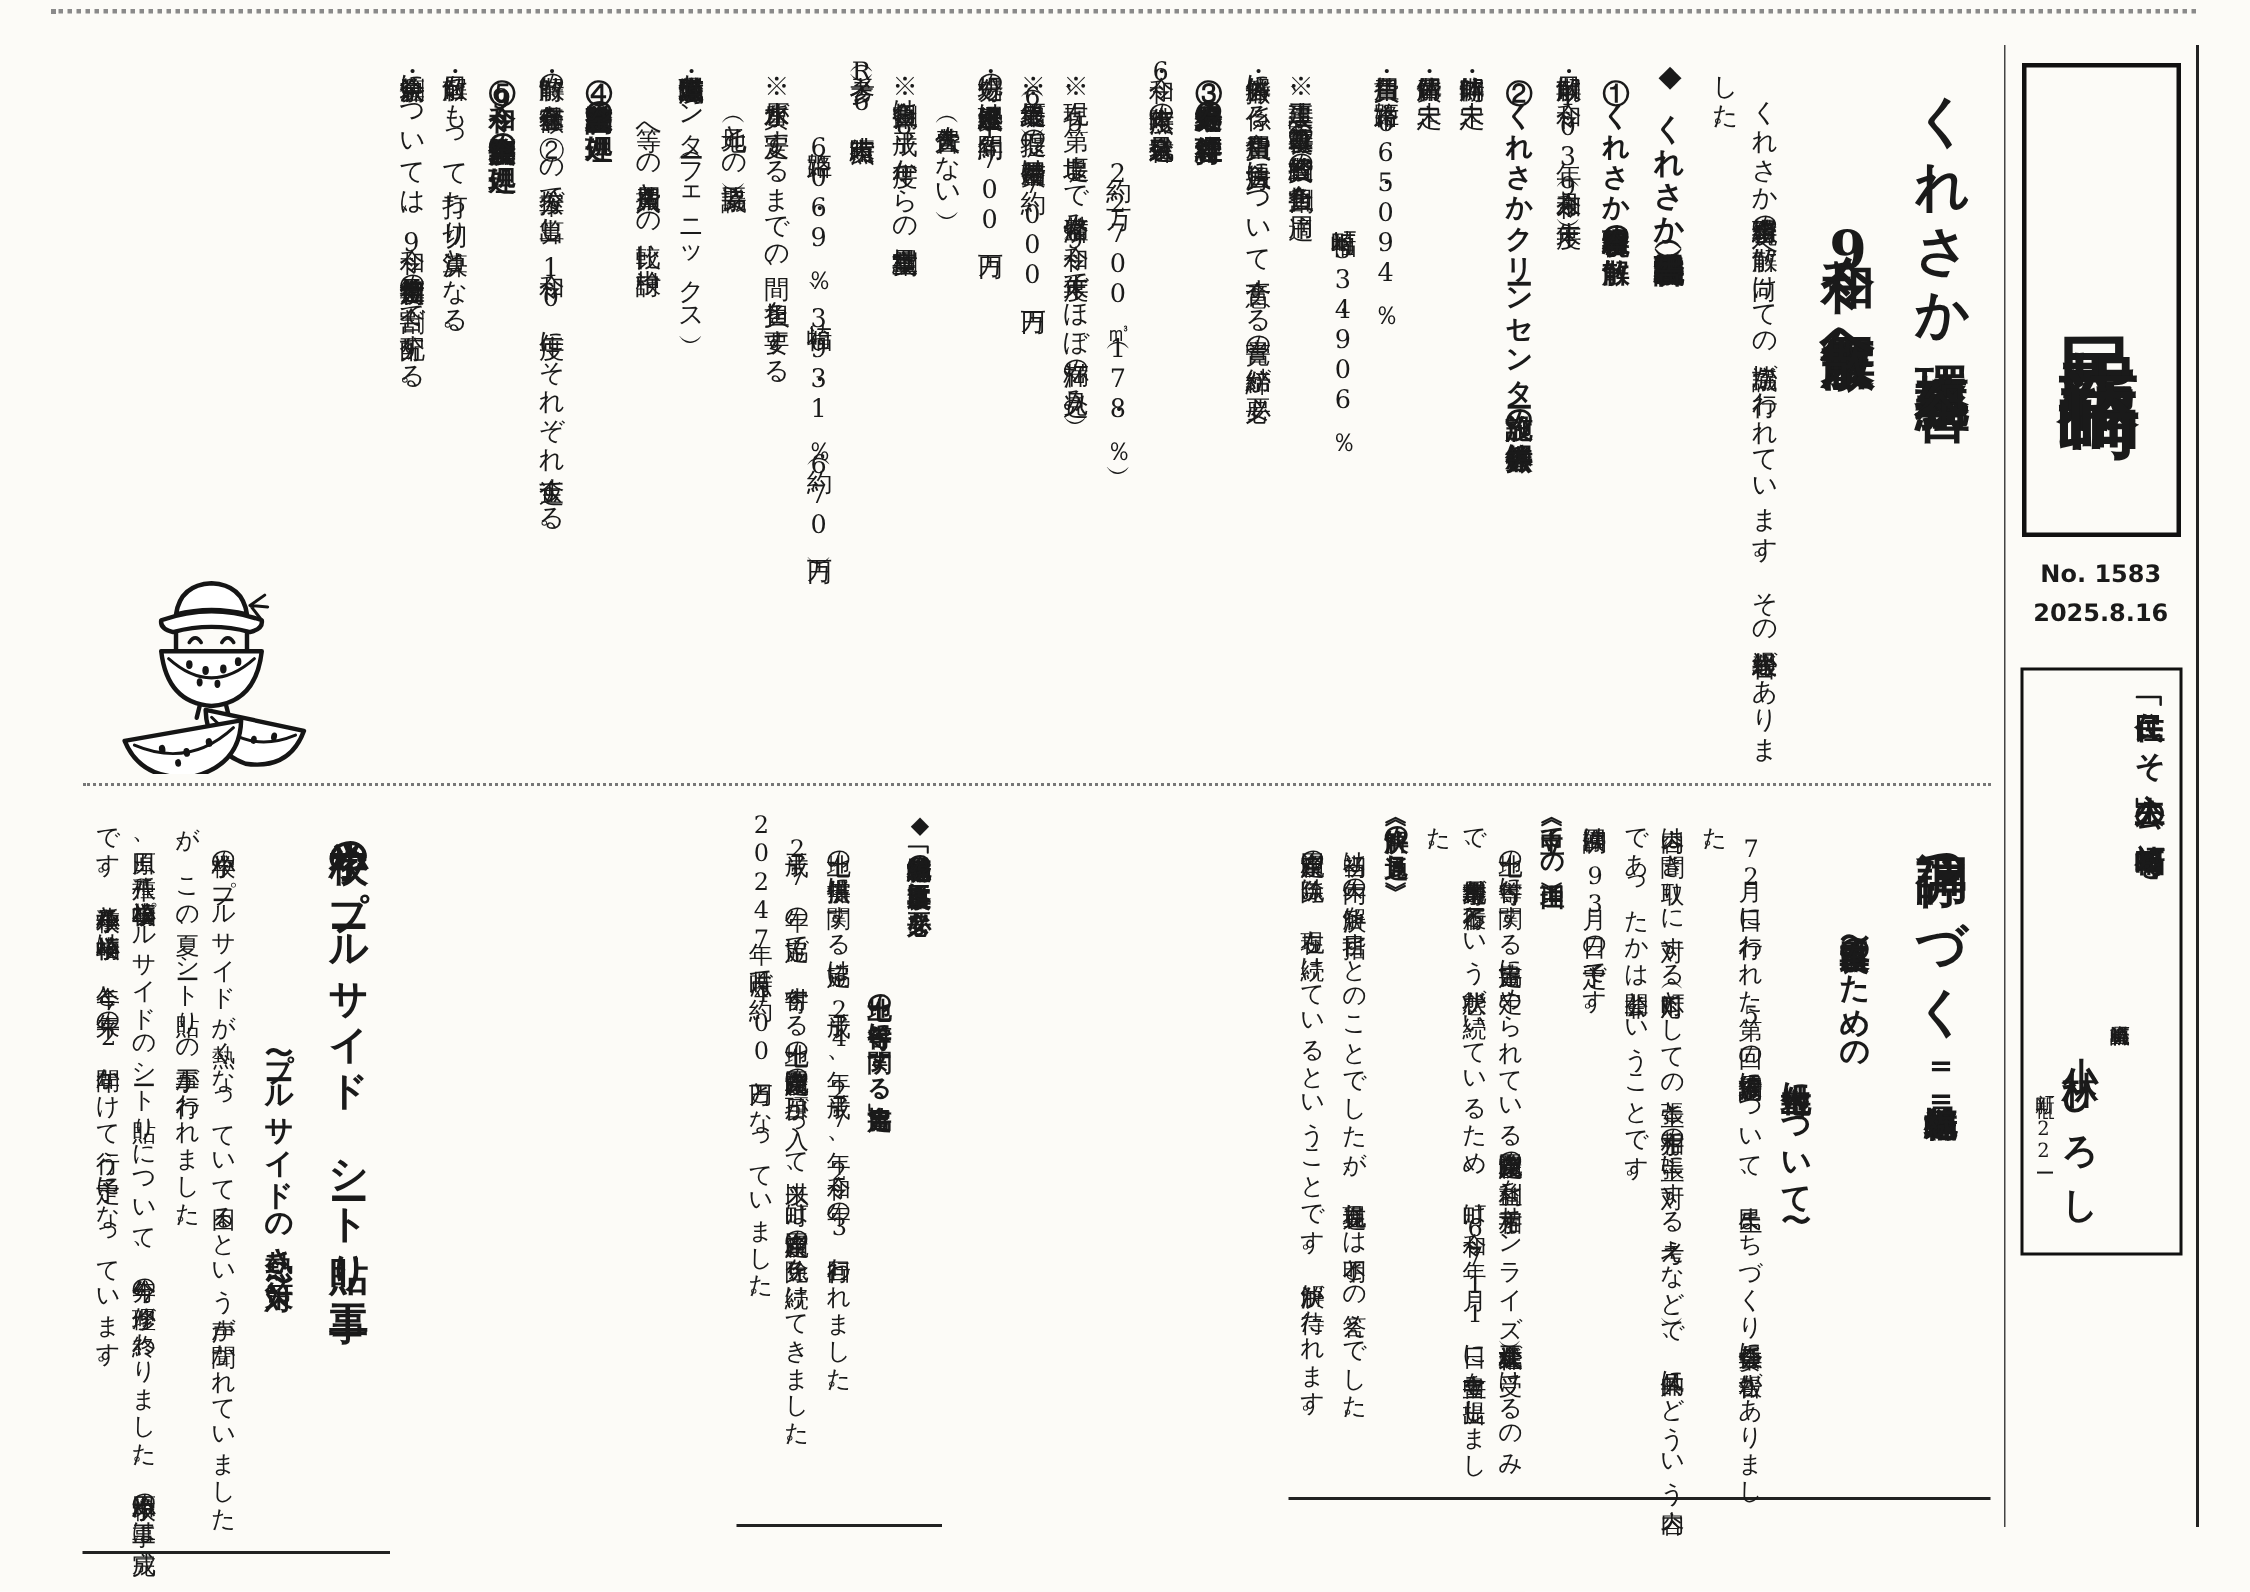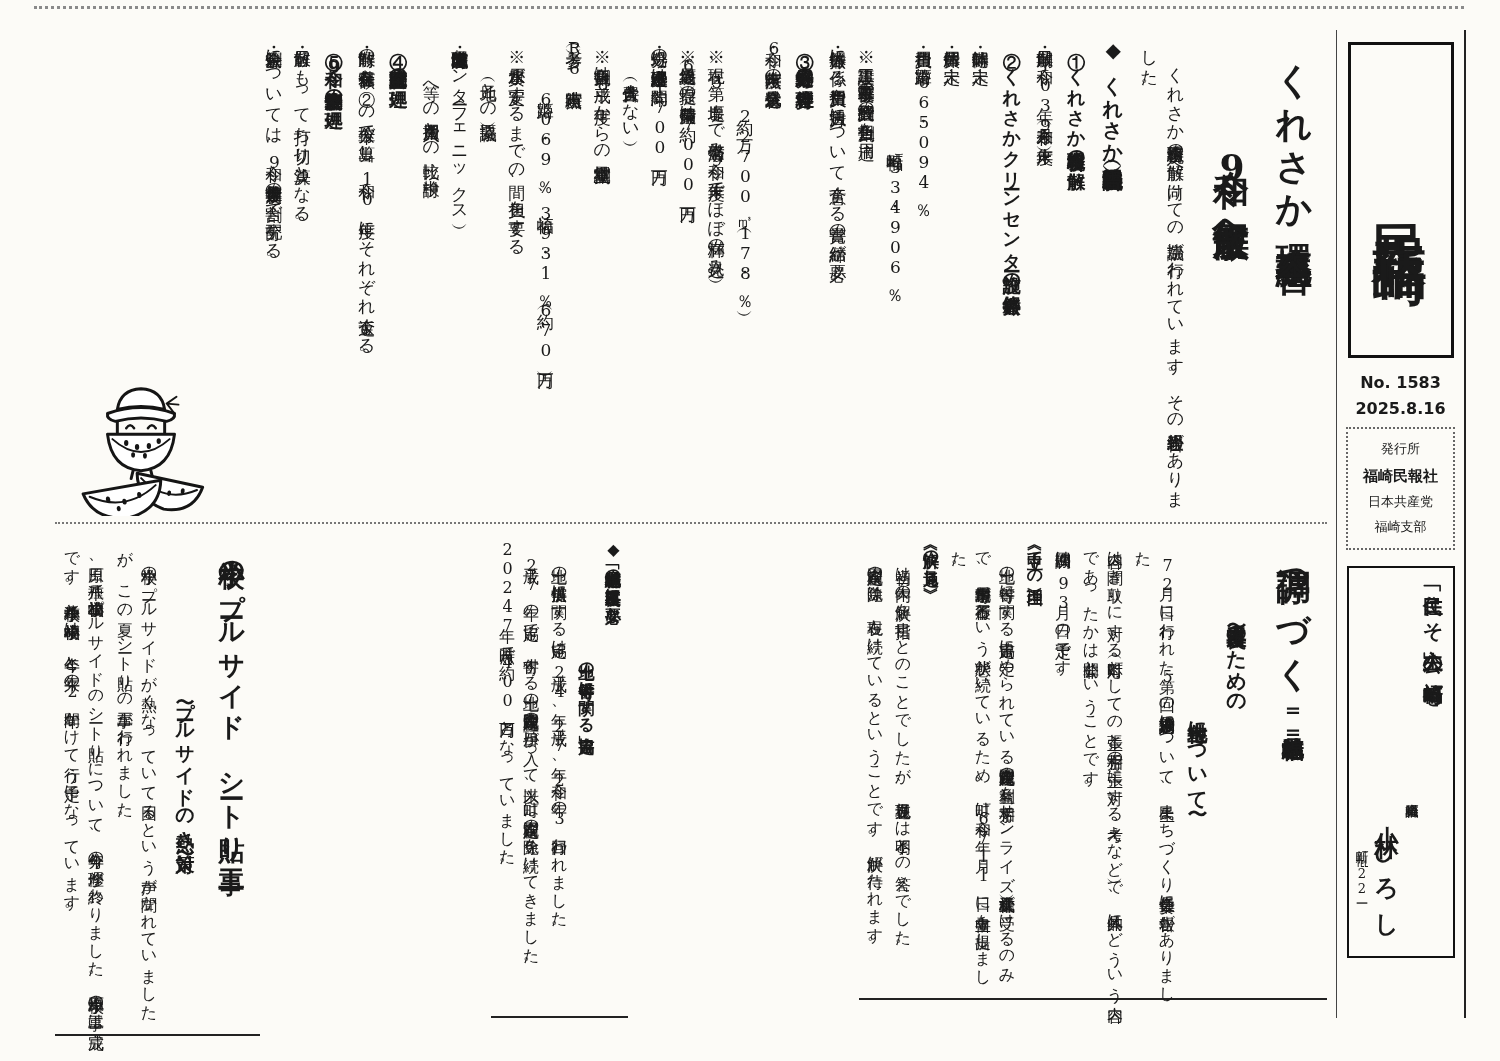--- a/index.html
+++ b/index.html
@@ -9,21 +9,21 @@
   .vert{writing-mode:vertical-rl;text-orientation:upright;}
   .top-rule{position:absolute;top:6px;left:34px;width:1430px;border-top:3px dotted #8a8a8a;}
   .mid-rule{position:absolute;top:522px;left:55px;width:1272px;border-top:2px dotted #777;}
 
   
   .sidebar{position:absolute;top:30px;right:34px;width:130px;height:988px;
            border-left:1px solid #444;border-right:2px solid #222;padding:8px 8px 0;box-sizing:border-box;}
   .mast{border:3px solid #111;width:100px;height:310px;margin:4px auto 12px;
         display:flex;align-items:center;justify-content:center;}
   .mast-title{font-size:54px;font-weight:bold;letter-spacing:9px;line-height:1;}
-  .issue{font-weight:bold;font-size:16px;line-height:1.6;text-align:center;margin-bottom:6px;
+  .issue{font-weight:bold;font-size:16px;line-height:1.6;text-align:center;margin-bottom:24px;
          font-family:"DejaVu Sans","Liberation Sans",sans-serif;}
   .pub-box{border:2px dotted #666;padding:8px 2px;text-align:center;font-size:13px;line-height:1.9;margin:0 1px 16px;}
   .pub-name{font-size:15px;font-weight:bold;}
   .promo{border:2px solid #111;height:392px;width:108px;margin:0 auto;padding:10px 5px;box-sizing:border-box;overflow:hidden;}
   .promo p{margin:0;}
   .promo-slogan{font-size:20px;font-weight:bold;letter-spacing:2px;margin-left:4px;}
   .promo-role{font-size:13px;padding-inline-start:216px;margin:0 6px;}
   .promo-name{font-size:24px;font-weight:bold;letter-spacing:9px;padding-inline-start:228px;margin:0 2px;}
   .promo-phone{font-size:13px;padding-inline-start:262px;margin:0 6px 0 0;}
 
@@ -73,26 +73,20 @@
 <div class="page">
   <div class="top-rule"></div>
 
   <aside class="sidebar">
     <div class="mast">
       <span class="mast-title vert">民報福崎</span>
     </div>
     <div class="issue">
       <div>No. 1583</div>
       <div>2025.8.16</div>
-    </div>
-    <div class="pub-box">
-      <div>発行所</div>
-      <div class="pub-name">福崎民報社</div>
-      <div>日本共産党</div>
-      <div>福崎支部</div>
     </div>
     <div class="promo vert">
       <p class="promo-slogan">「住民こそ主人公」の福崎町を</p>
       <p class="promo-role">福崎町議会議員</p>
       <p class="promo-name">小林ひろし</p>
       <p class="promo-phone">新町　℡22ー3122</p>
     </div>
   </aside>
 
   <section class="sec-top vert">

